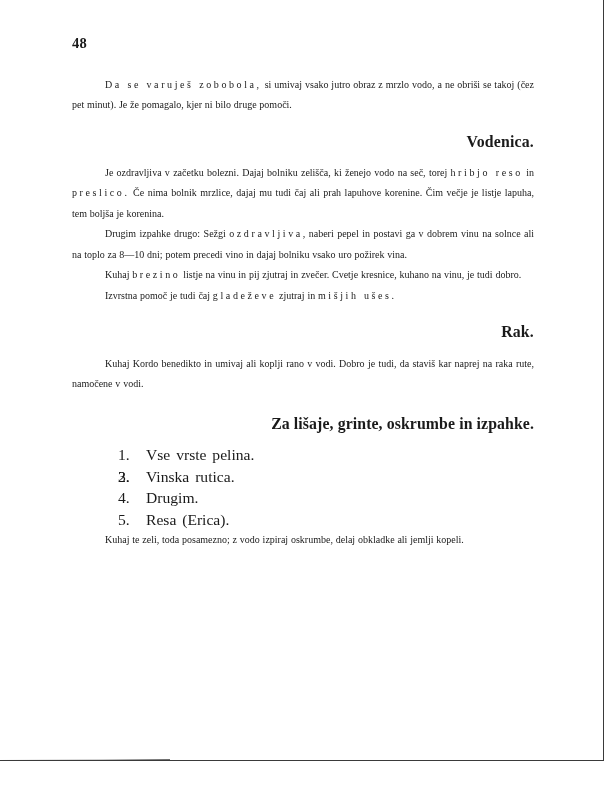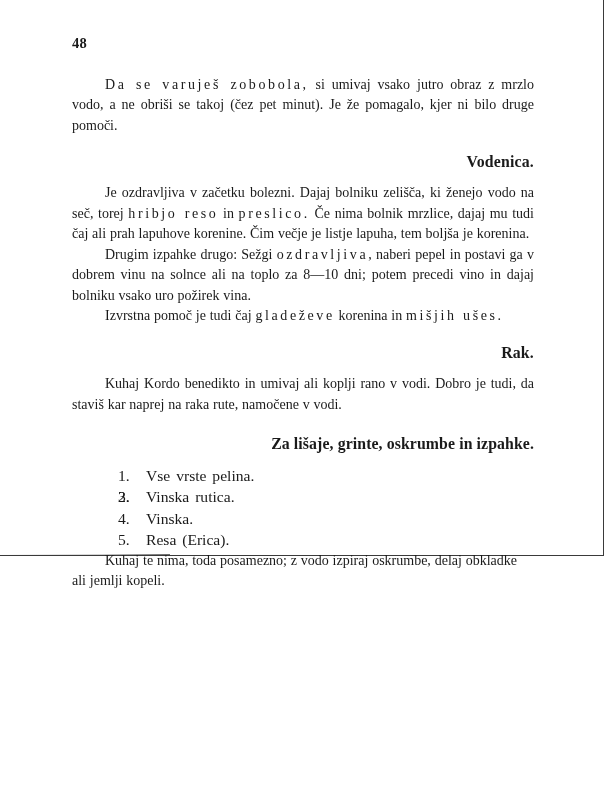--- a/index.html
+++ b/index.html
@@ -13,21 +13,21 @@
     font-family: "Liberation Serif", "DejaVu Serif", serif;
     color: #1a1a1a;
     overflow: hidden;
     position: relative;
   }
   .page {
     position: absolute;
     left: 0;
     top: 0;
     width: 604px;
-    height: 556px;
+    height: 761px;
     background: #ffffff;
     box-sizing: border-box;
     border-right: 1px solid #3a3a3a;
     border-bottom: 1px solid #3a3a3a;
   }
   .edge-fade {
     position: absolute;
     left: 0;
     bottom: 0;
     width: 170px;
@@ -42,21 +42,21 @@
   }
   .folio {
     font-size: 14.5px;
     font-weight: bold;
     letter-spacing: 0.3px;
     margin: 0 0 24px 0;
     line-height: 1;
   }
   p.body {
     margin: 0;
-    font-size: 14px;
+    font-size: 10px;
     line-height: 20.5px;
     text-align: justify;
     text-indent: 33px;
     word-spacing: 0.3px;
     -webkit-hyphens: none;
     hyphens: none;
   }
   p.body:last-child {
     text-align: left;
   }
@@ -111,36 +111,37 @@
     <div class="folio">48</div>
 
     <p class="body"><span class="sp">Da se varuješ zobobola,</span><span> si umivaj vsako jutro obraz z mrzlo vodo, a ne obriši se takoj (čez pet minut). Je že pomagalo, kjer ni bilo druge pomoči.</span></p>
 
     <h2 class="section">Vodenica.</h2>
 
     <p class="body"><span>Je ozdravljiva v začetku bolezni. Dajaj bolniku zelišča, ki ženejo vodo na seč, torej </span><span class="sp">hribjo reso</span><span> in </span><span class="sp">preslico.</span><span> Če nima bolnik mrzlice, dajaj mu tudi čaj ali prah lapuhove korenine. Čim večje je listje lapuha, tem boljša je korenina.</span></p>
 
     <p class="body"><span>Drugim izpahke drugo: Sežgi </span><span class="sp">ozdravljiva</span><span>, naberi pepel in postavi ga v dobrem vinu na solnce ali na toplo za 8—10 dni; potem precedi vino in dajaj bolniku vsako uro požirek vina.</span></p>
 
+    <p class="body"><span>Kuhaj </span><span class="sp">brezino</span><span> listje na vinu in pij zjutraj in zvečer. Cvetje kresnice, kuhano na vinu, je tudi dobro.</span></p>
 
-    <p class="body"><span>Izvrstna pomoč je tudi čaj </span><span class="sp">gladeževe</span><span> korenina in </span><span class="sp">mišjih ušes.</span></p>
+    <p class="body"><span>Izvrstna pomoč je tudi čaj </span><span class="sp">gladeževe</span><span> zjutraj in </span><span class="sp">mišjih ušes.</span></p>
 
     <h2 class="section">Rak.</h2>
 
     <p class="body">Kuhaj Kordo benedikto in umivaj ali koplji rano v vodi. Dobro je tudi, da staviš kar naprej na raka rute, namočene v vodi.</p>
 
     <h2 class="section wide">Za lišaje, grinte, oskrumbe in izpahke.</h2>
 
     <ol class="remedy-list">
       <li><span class="num">1.</span><span class="txt">Vse vrste pelina.</span></li>
       <li><span class="num">2.</span></li>
       <li><span class="num">3.</span><span class="txt">Vinska rutica.</span></li>
-      <li><span class="num">4.</span><span class="txt">Vinska.</span></li>
+      <li><span class="num">4.</span><span class="txt">Drugim.</span></li>
       <li><span class="num">5.</span><span class="txt">Resa (Erica).</span></li>
     </ol>
 
-    <p class="body gap-after-list">Kuhaj te nima, toda posamezno; z vodo izpiraj oskrumbe, delaj obkladke ali jemlji kopeli.</p>
+    <p class="body gap-after-list">Kuhaj te zeli, toda posamezno; z vodo izpiraj oskrumbe, delaj obkladke ali jemlji kopeli.</p>
 
   </div>
 
   <div class="edge-fade"></div>
 
 </div>
 
 </body></html>

